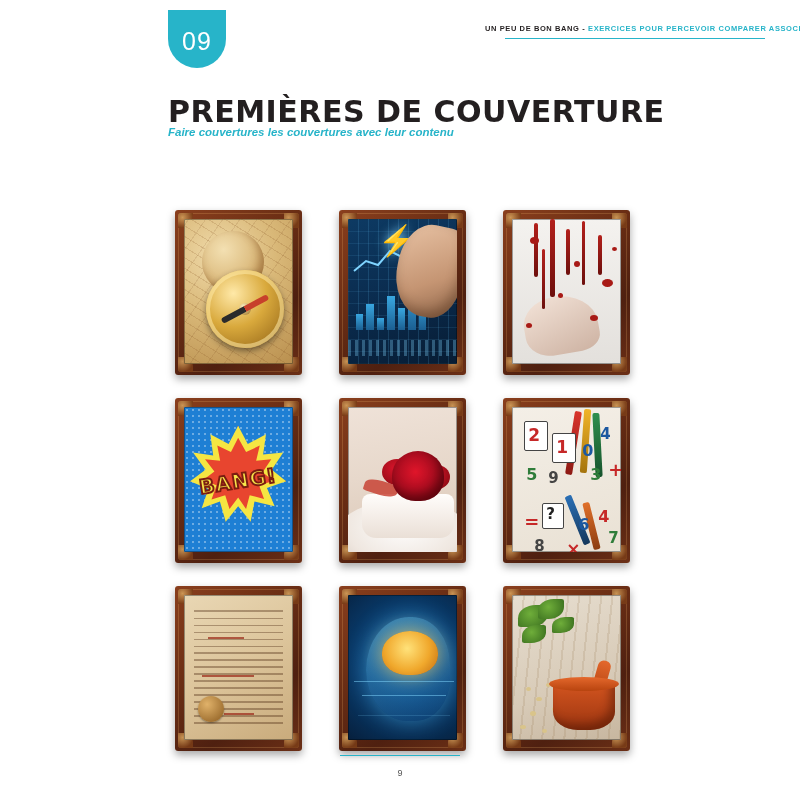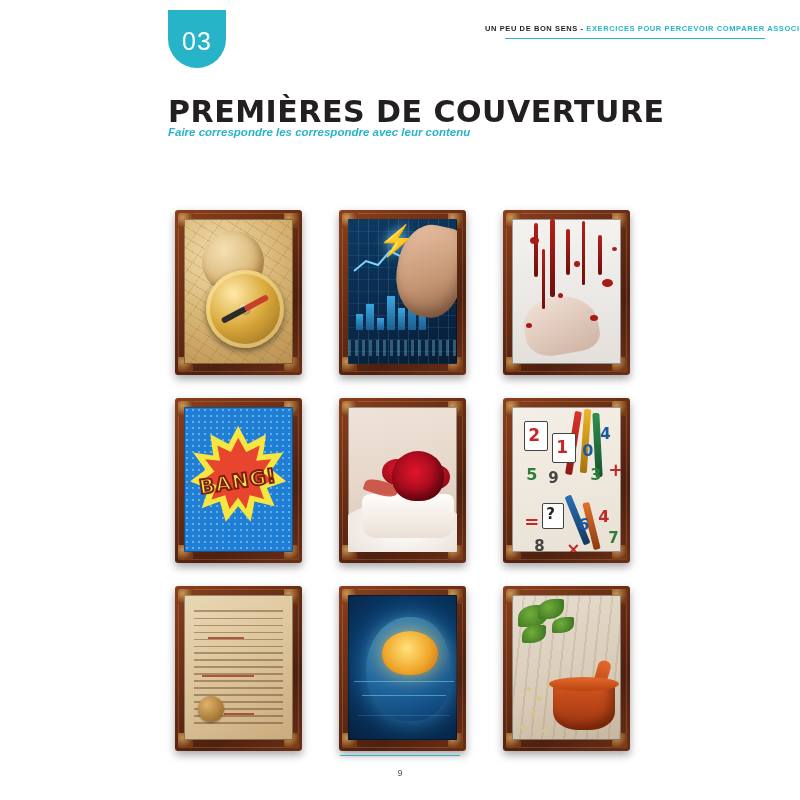--- a/index.html
+++ b/index.html
@@ -515,30 +515,30 @@
     color: #555;
   }
 </style>
 </head>
 <body>
 
 <div class="page">
 
   <div class="header">
     <div class="chapter-badge">
-      <span class="num">03</span>
+      <span class="num">09</span>
     </div>
     <div class="header-meta">
-      <span class="strong">UN PEU DE BON SENS -</span><span> EXERCICES POUR PERCEVOIR COMPARER ASSOCIER</span>
+      <span class="strong">UN PEU DE BON BANG -</span><span> EXERCICES POUR PERCEVOIR COMPARER ASSOCIER</span>
     </div>
     <div class="header-rule"></div>
   </div>
 
   <h1 class="title">PREMIÈRES DE COUVERTURE</h1>
-  <div class="subtitle">Faire correspondre les correspondre avec leur contenu</div>
+  <div class="subtitle">Faire couvertures les couvertures avec leur contenu</div>
 
   <div class="grid">
 
     <div class="cell">
       <div class="book">
         <span class="corner tl"></span>
         <span class="corner tr"></span>
         <span class="corner bl"></span>
         <span class="corner br"></span>
         <div class="art art-compass">

